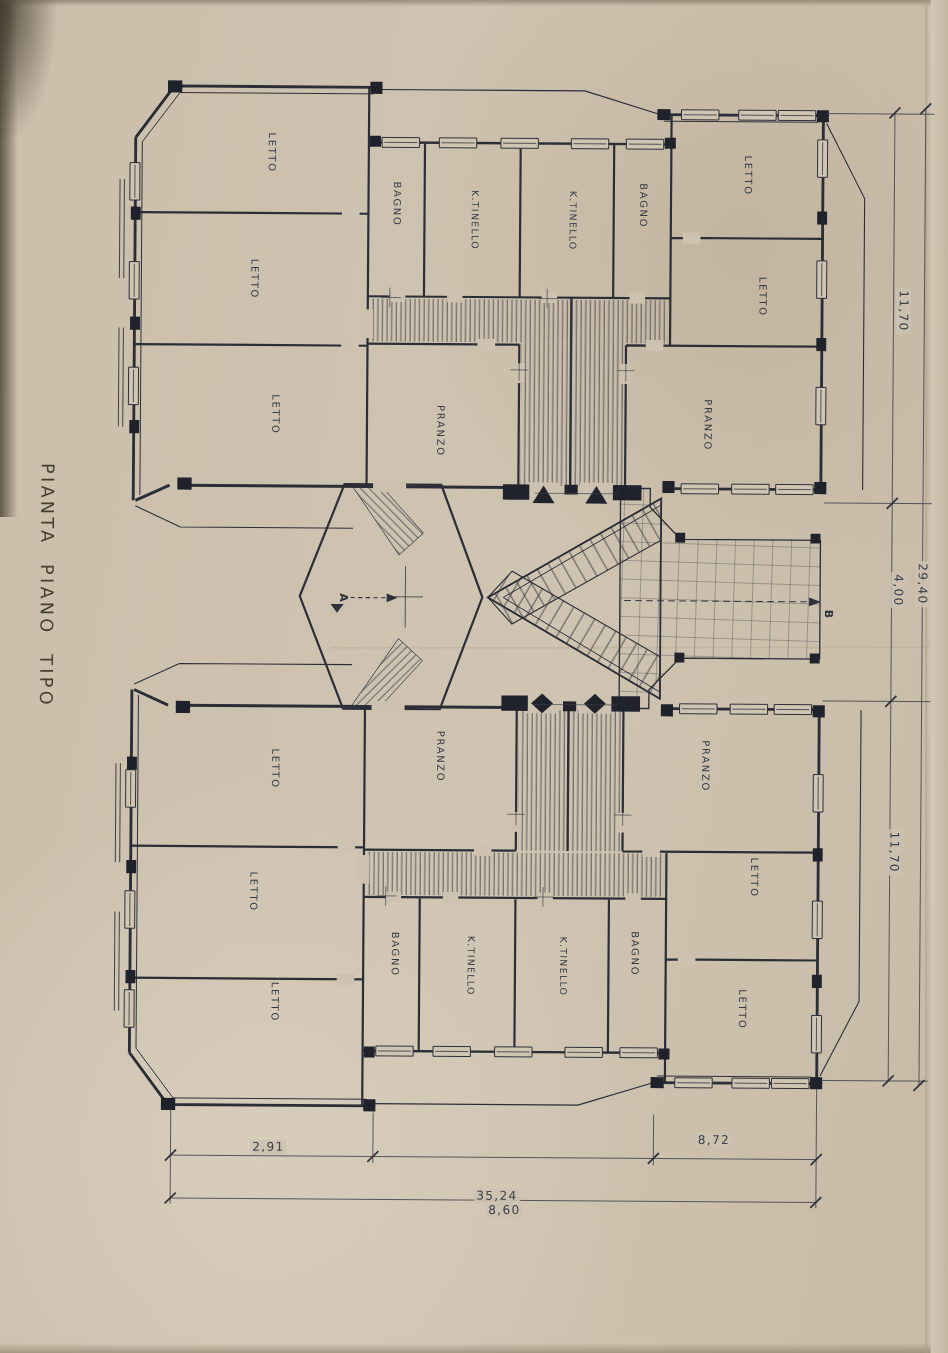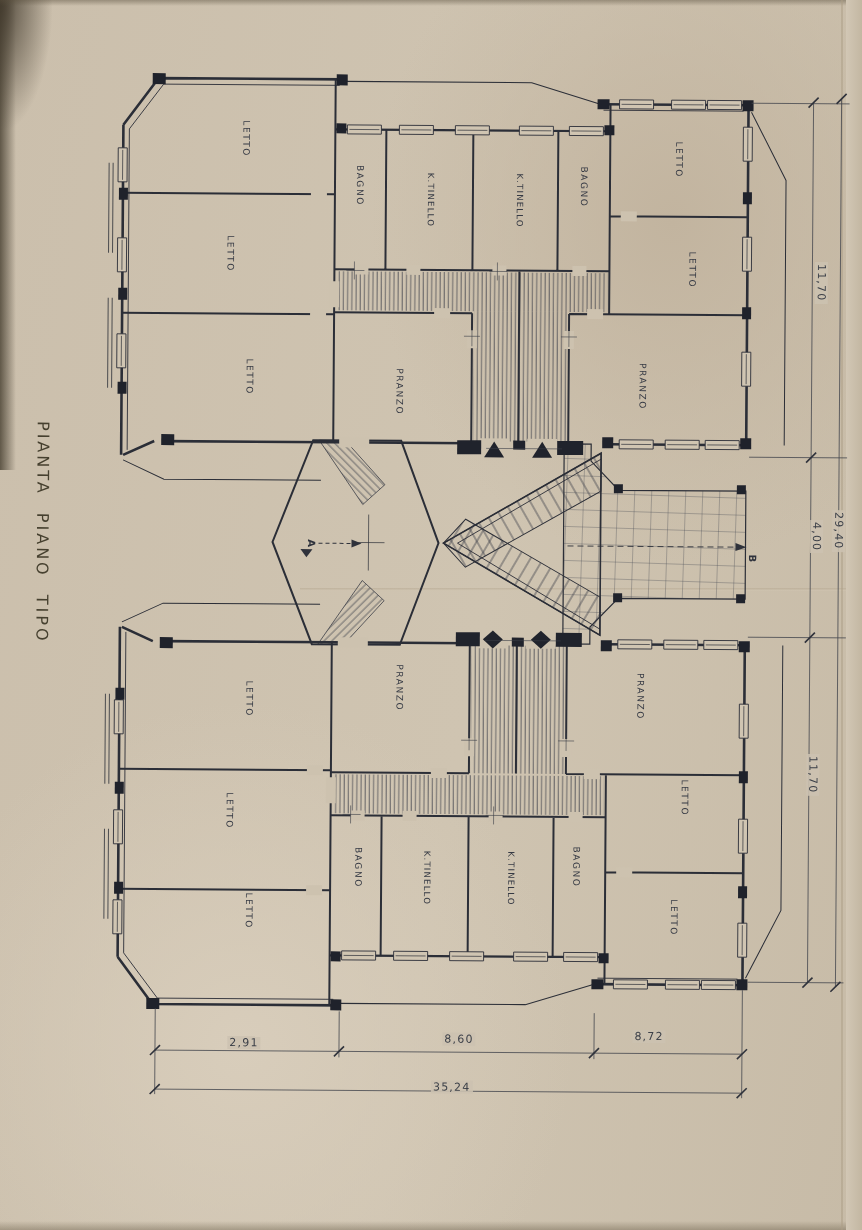--- a/index.html
+++ b/index.html
@@ -326,17 +326,17 @@
     <span class="lbl" style="left:676px;top:916px">LETTO</span>
 
     <span class="marker" style="left:311px;top:544px">A</span>
     <span class="marker" style="left:752px;top:556px">B</span>
 
     <span class="dim rot" style="left:819px;top:280px">11,70</span>
     <span class="dim rot" style="left:816px;top:534px">4,00</span>
     <span class="dim rot" style="left:838px;top:528px">29,40</span>
     <span class="dim rot" style="left:814px;top:772px">11,70</span>
     <span class="dim hor" style="left:247px;top:1044px">2,91</span>
-    <span class="dim hor" style="left:462px;top:1039px">8,60</span>
+    <span class="dim hor" style="left:462px;top:1100px">8,60</span>
     <span class="dim hor" style="left:652px;top:1035px">8,72</span>
     <span class="dim hor" style="left:455px;top:1087px">35,24</span>
   </div>
 </div>
 
 </body></html>

